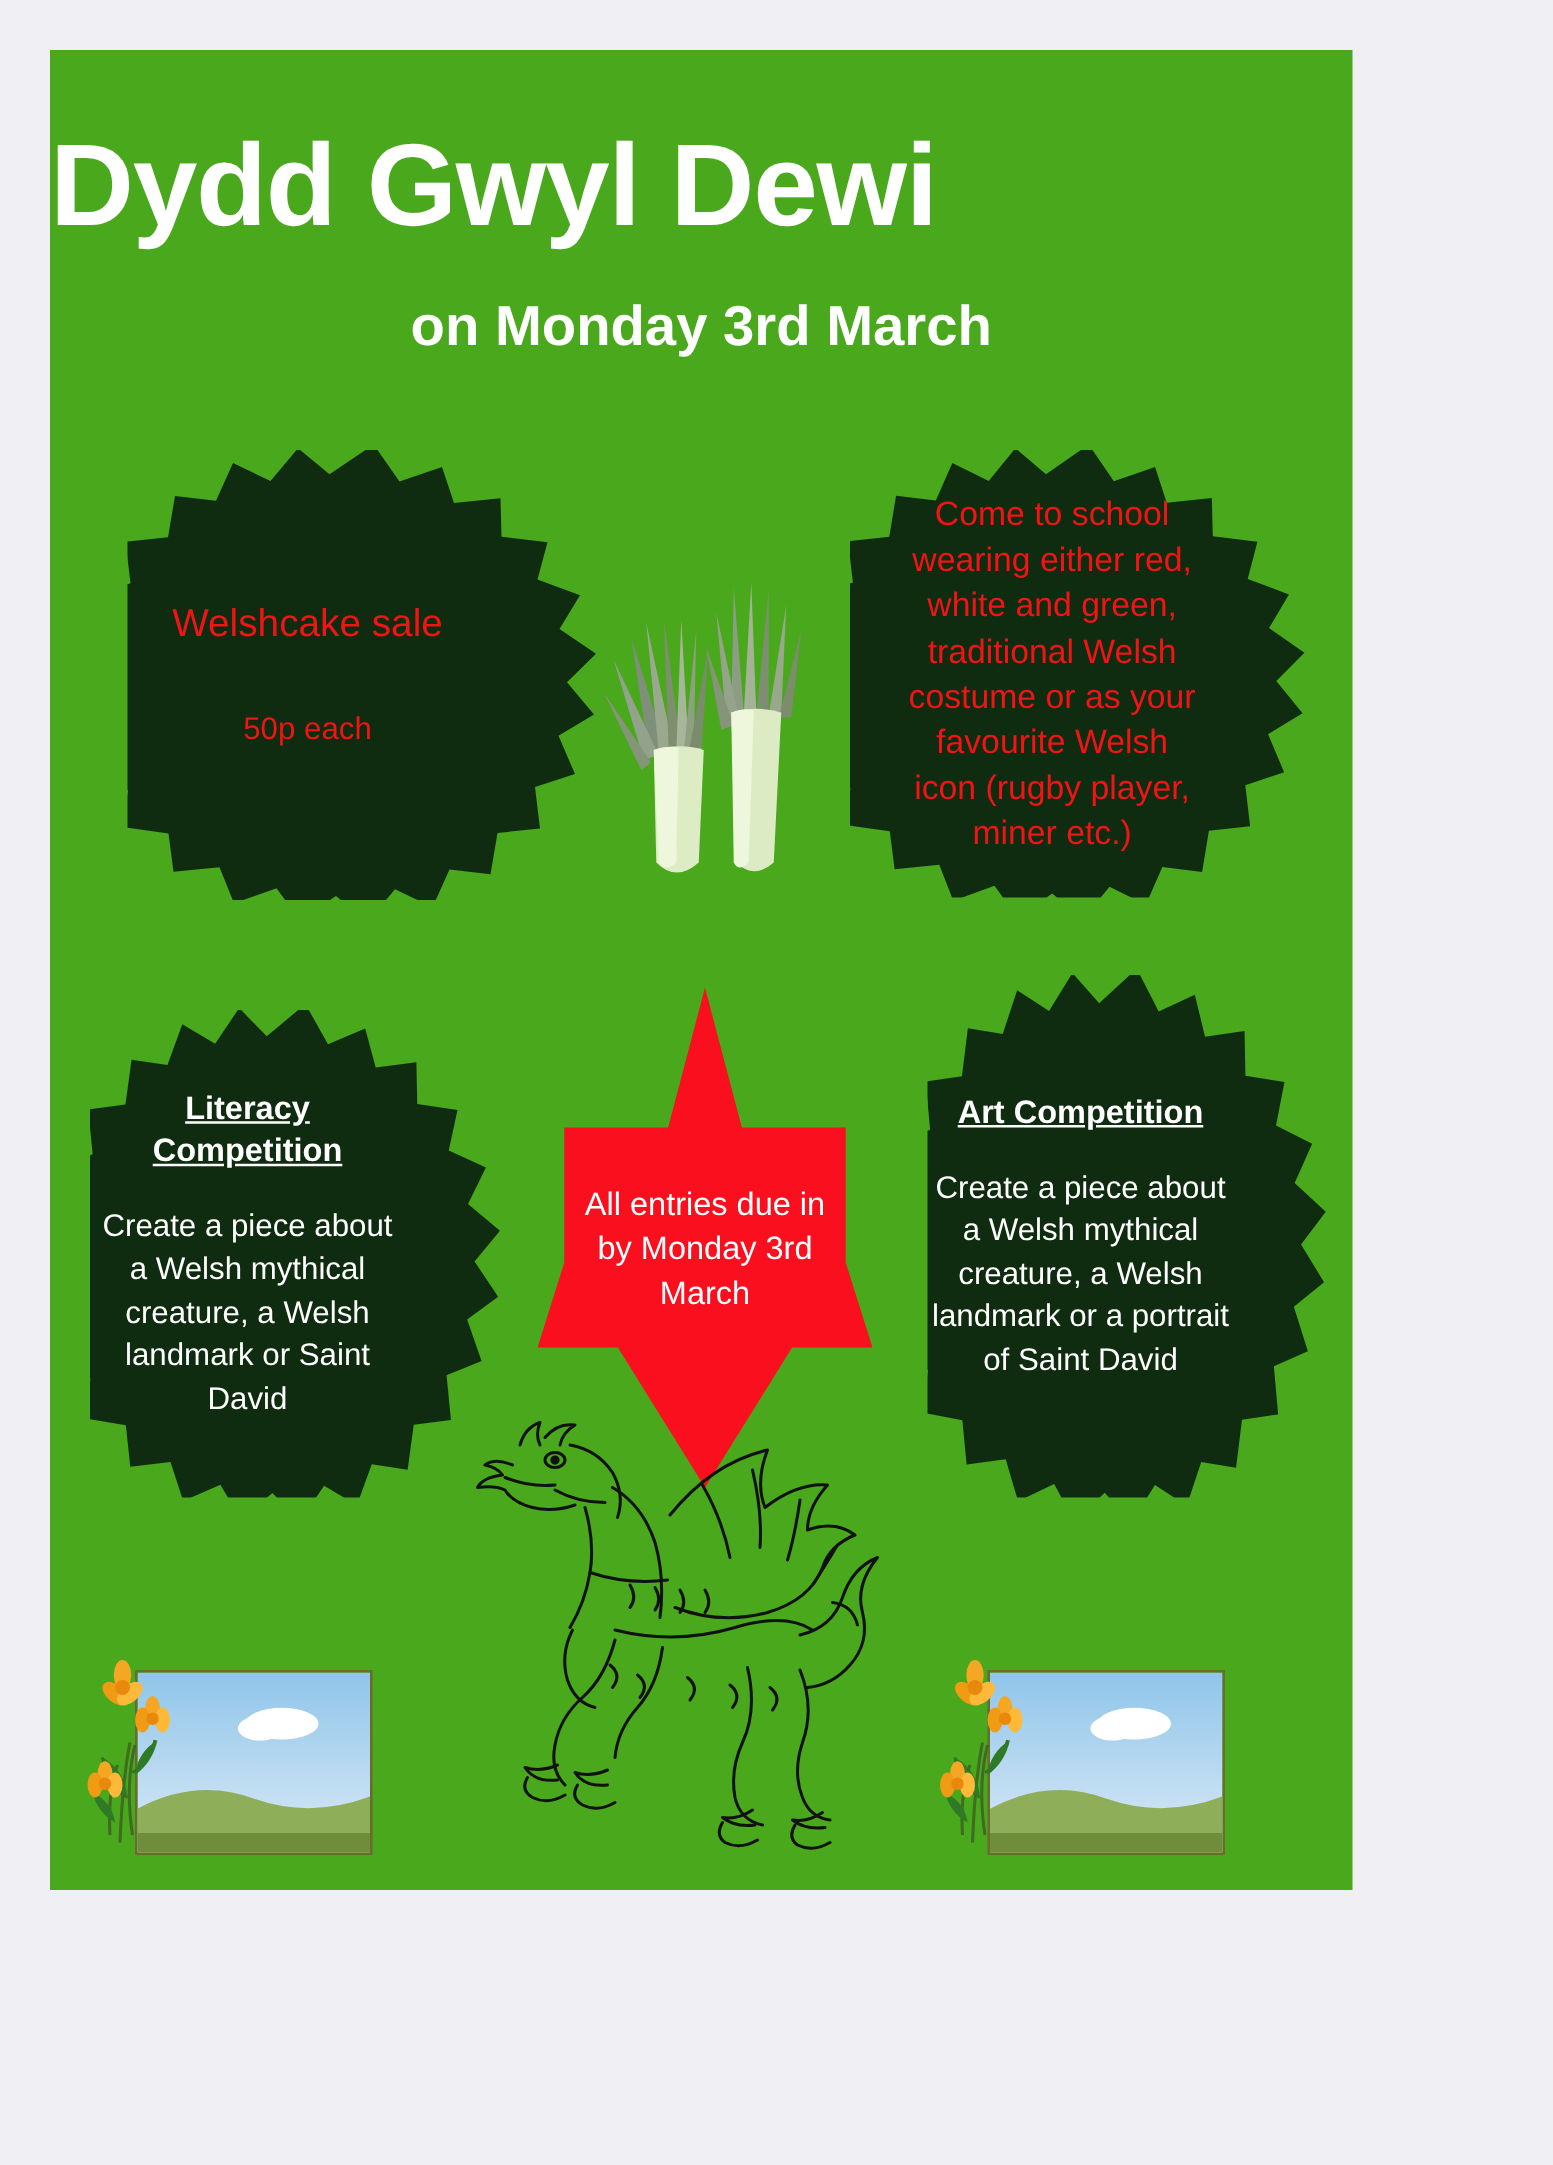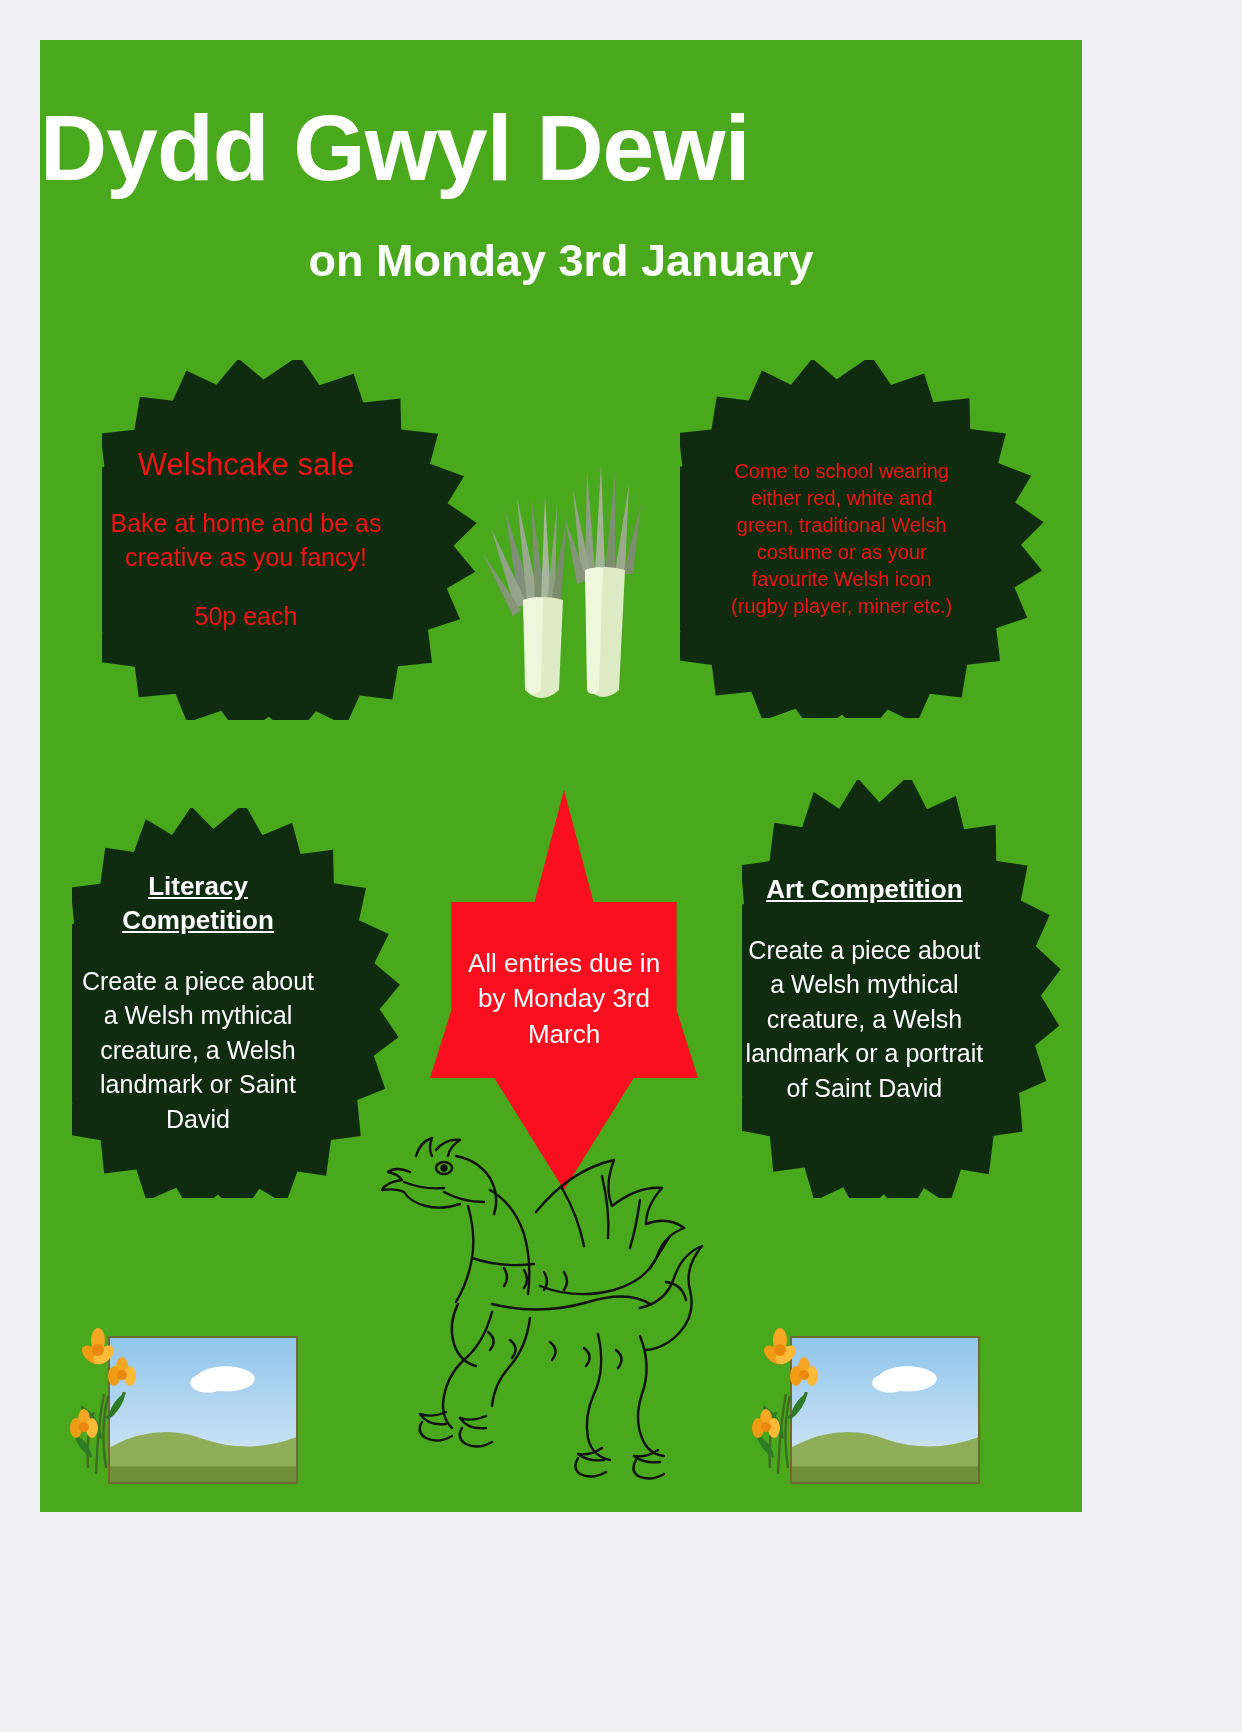--- a/index.html
+++ b/index.html
@@ -105,21 +105,21 @@
     font-size: 31px;
     line-height: 1.25;
     margin-bottom: 22px;
   }
   .burst-body-red {
     color: #f01414;
     font-size: 25px;
     line-height: 1.35;
   }
   .burst-body-red.small {
-    font-size: 20px;
+    font-size: 27px;
     margin-left: 44px;
   }
   .burst-gap {
     height: 26px;
   }
   .burst-title-white {
     color: #ffffff;
     font-size: 26px;
     font-weight: bold;
     line-height: 1.3;
@@ -194,26 +194,25 @@
   }
   .flowers-left { left: 22px; top: 1278px; }
   .flowers-right { left: 704px; top: 1278px; }
 </style>
 </head>
 <body>
 
 <div class="poster">
 
   <div class="title">Dydd Gwyl Dewi</div>
-  <div class="subtitle">on Monday 3rd January</div>
+  <div class="subtitle">on Monday 3rd March</div>
 
   <div class="burst star24 burst-welshcake">
     <div class="burst-inner">
       <div class="burst-title-red">Welshcake sale</div>
-      <div class="burst-body-red">Bake at home and be as creative as you fancy!</div>
       <div class="burst-gap"></div>
       <div class="burst-body-red">50p each</div>
     </div>
   </div>
 
   <div class="burst star24 burst-costume">
     <div class="burst-inner">
       <div class="burst-body-red small">Come to school wearing either red, white and green, traditional Welsh costume or as your favourite Welsh icon (rugby player, miner etc.)</div>
     </div>
   </div>

